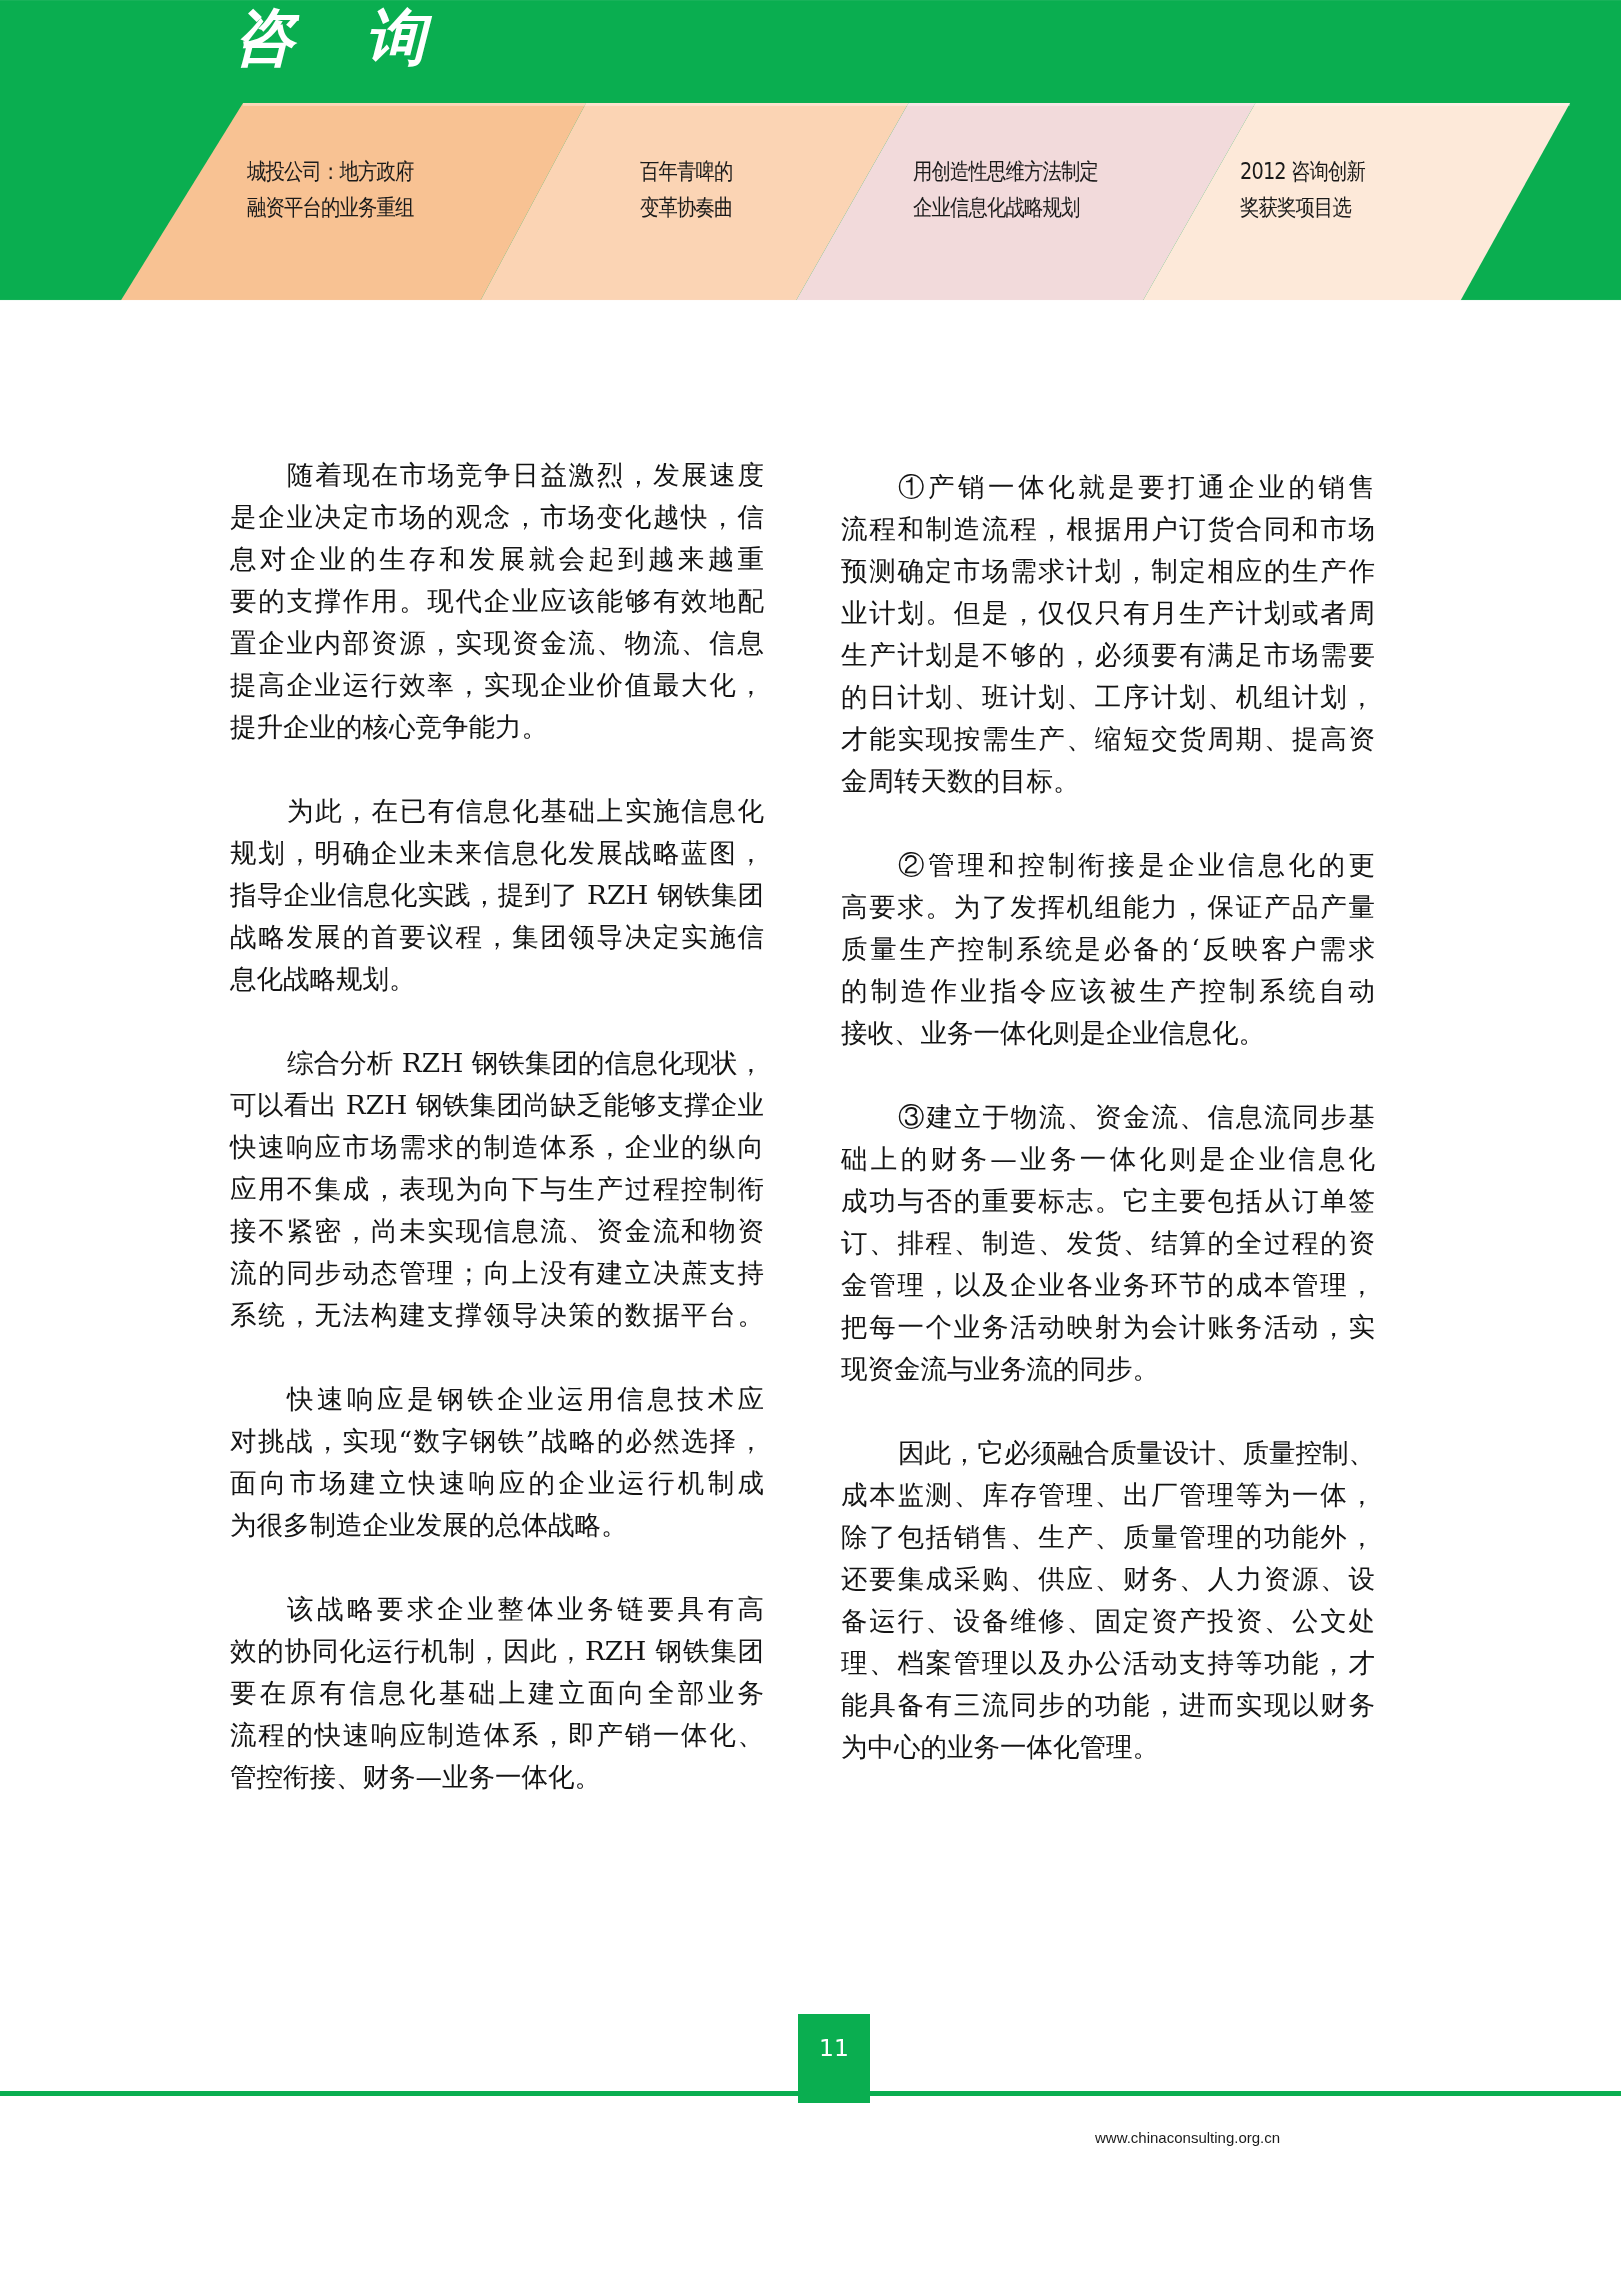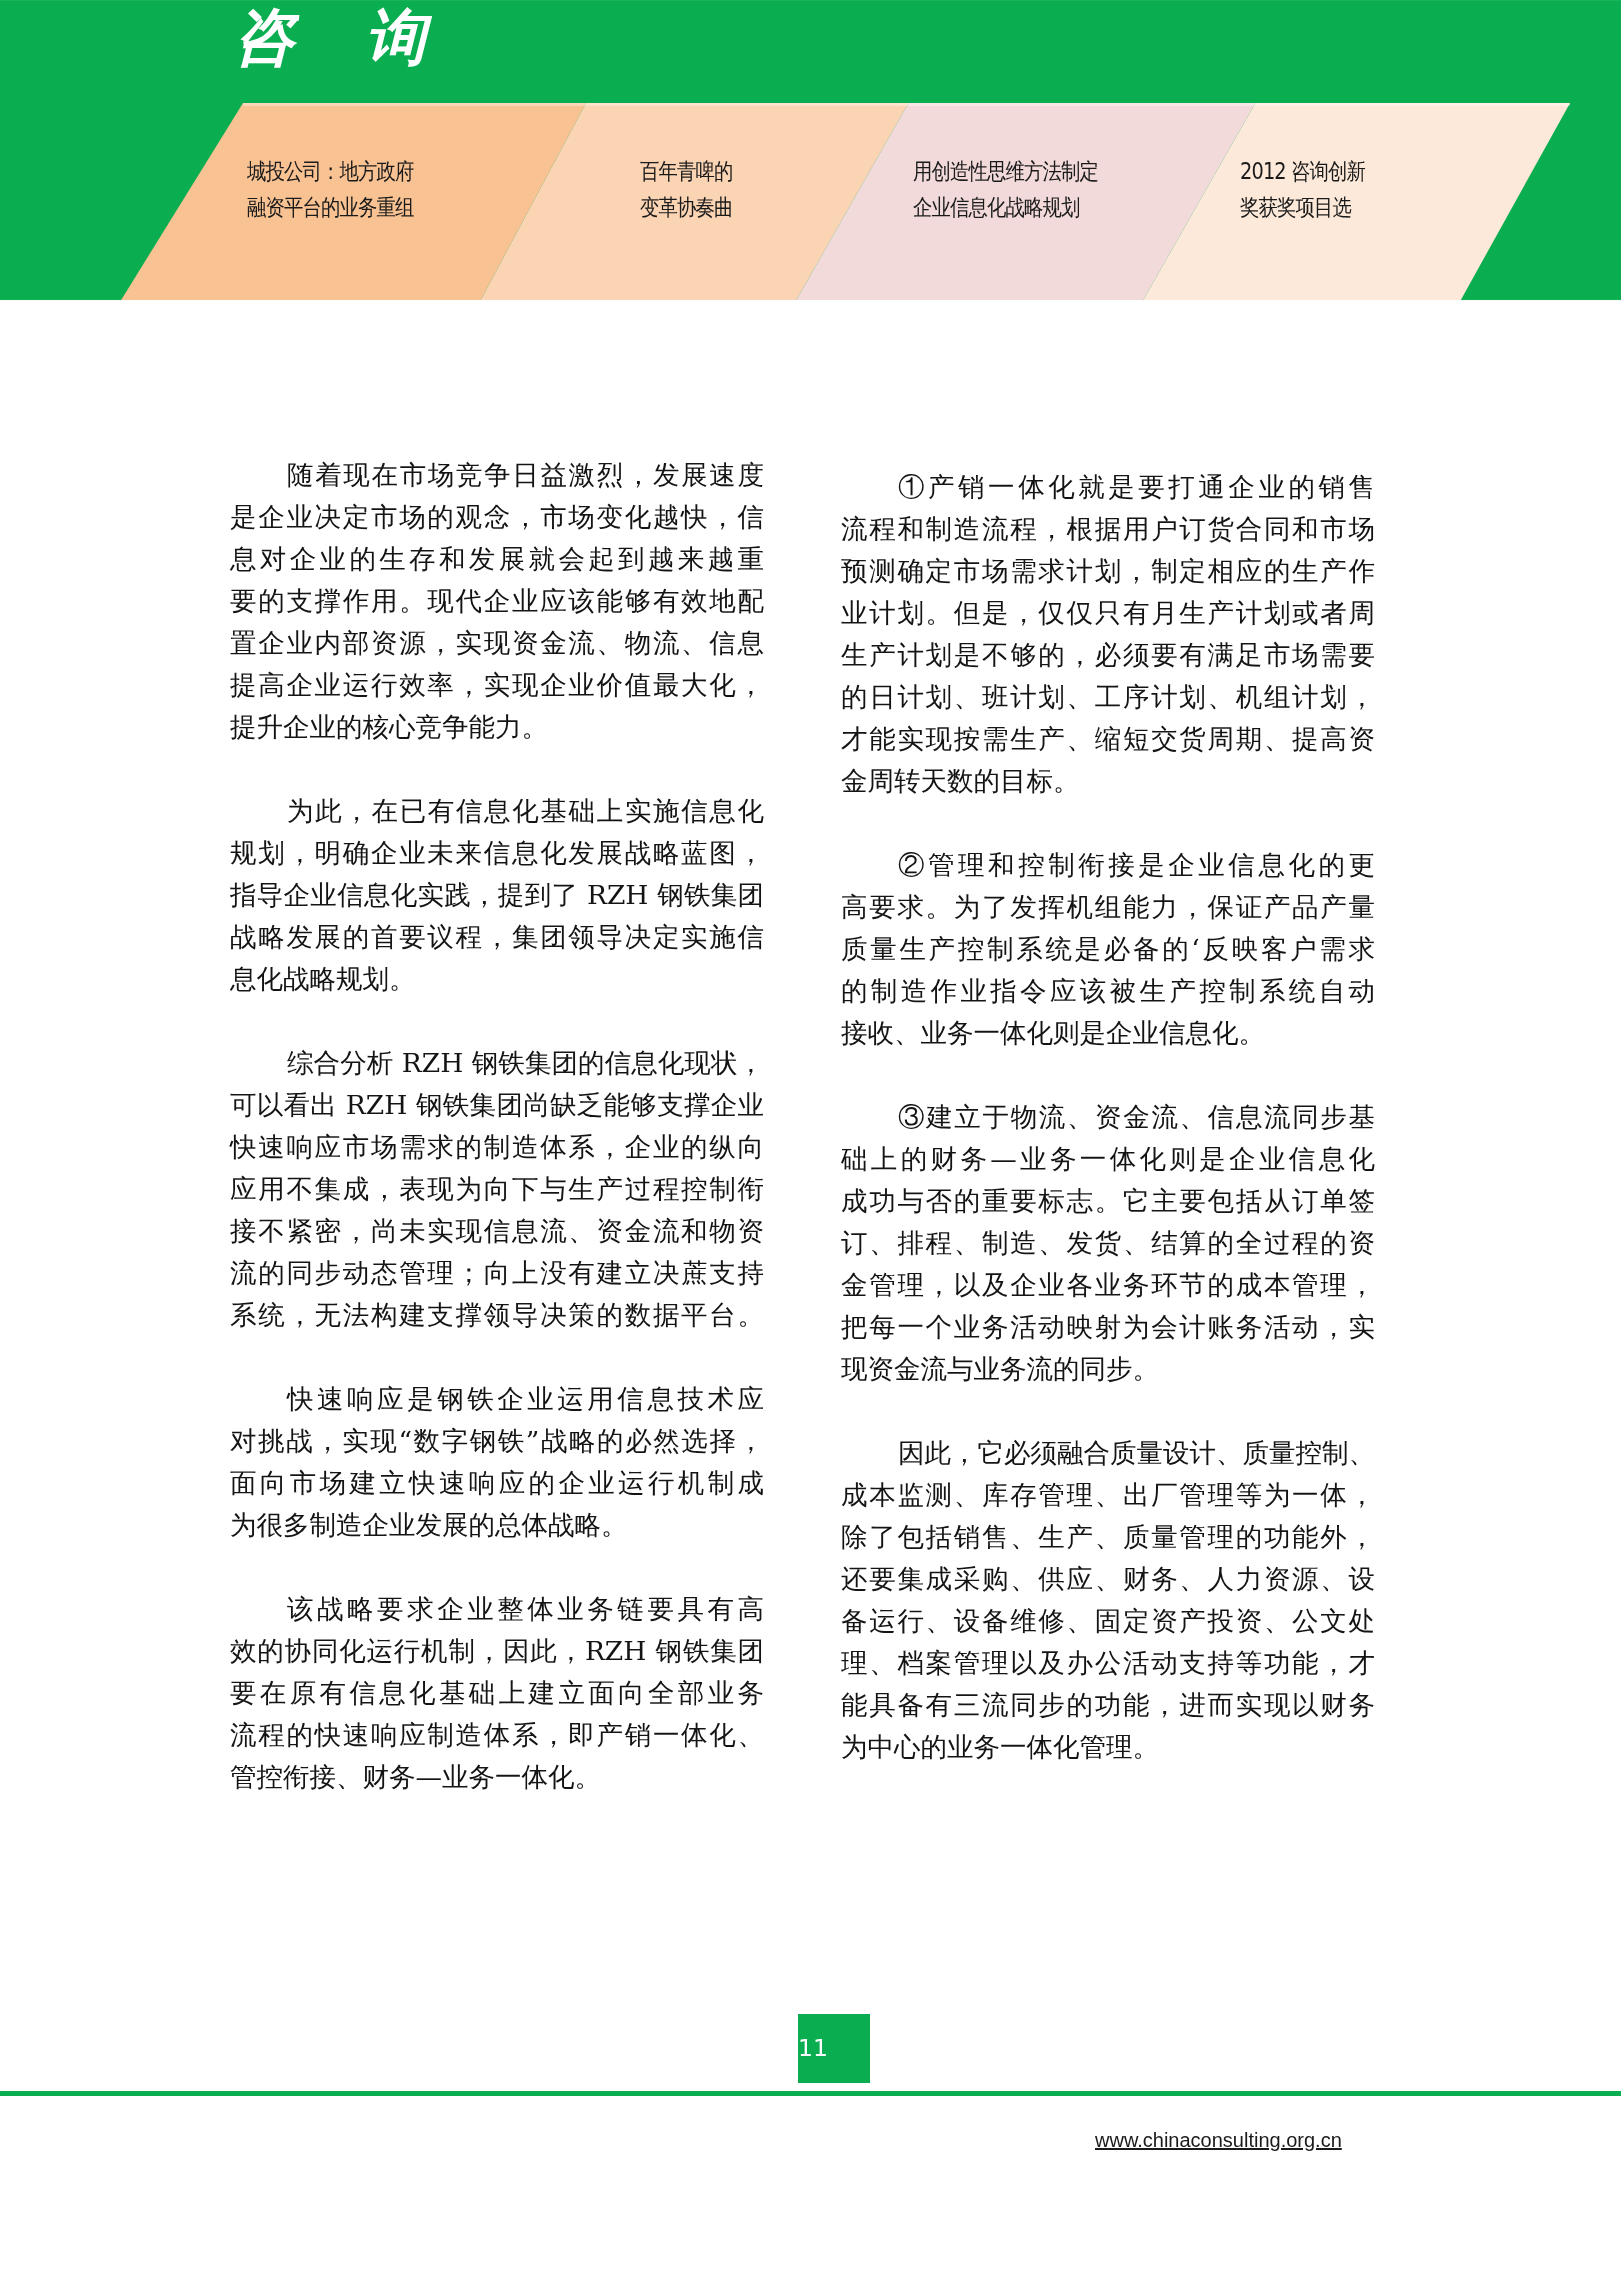--- a/index.html
+++ b/index.html
@@ -15,26 +15,26 @@
                transform: scaleX(0.86); transform-origin: left top; letter-spacing: -1px; }
   .column { position: absolute; top: 454px; width: 534px; }
   .col-left { left: 230px; }
   .col-right { left: 841px; margin-top: 12px; }
   .para { margin: 0 0 42px 0; }
   .line { height: 42px; line-height: 42px; font-size: 26.5px; text-align: justify;
           text-align-last: justify; white-space: nowrap; overflow: visible;
           font-family: "DejaVu Serif", serif; color: #141414; }
   .line.first { padding-left: 57px; }
   .line.last { text-align-last: left; }
-  .page-num { position: absolute; left: 798px; top: 2014px; width: 72px; height: 69px;
+  .page-num { position: absolute; left: 798px; top: 2014px; width: 72px; height: 89px;
               background: #0aae50; color: #fff; font-family: "DejaVu Sans", sans-serif;
-              font-size: 23.5px; text-align: left; line-height: 69px; }
+              font-size: 23.5px; text-align: center; line-height: 69px; }
   .footer-rule { position: absolute; left: 0; top: 2091px; width: 1621px; height: 4.9px; background: #0aae50; }
   .footer-url { position: absolute; left: 1095px; top: 2129px; font-family: "Liberation Sans", sans-serif;
-                font-size: 20px; color: #1a1a1a; letter-spacing: 0px; text-decoration: underline; }
+                font-size: 15px; color: #1a1a1a; letter-spacing: 0px; }
 </style>
 </head>
 <body>
 
 <div class="header">
   <svg width="1621" height="301" viewBox="0 0 1654 307">
     <rect x="0" y="0" width="1654" height="307" fill="#0aae50"></rect>
     <polygon points="248,105 598,105 490,307 123,307" fill="#f8c293"></polygon>
     <polygon points="598,105 927,105 812,307 490,307" fill="#fbd4b4"></polygon>
     <polygon points="927,105 1281,105 1166,307 812,307" fill="#f2dadb"></polygon>

